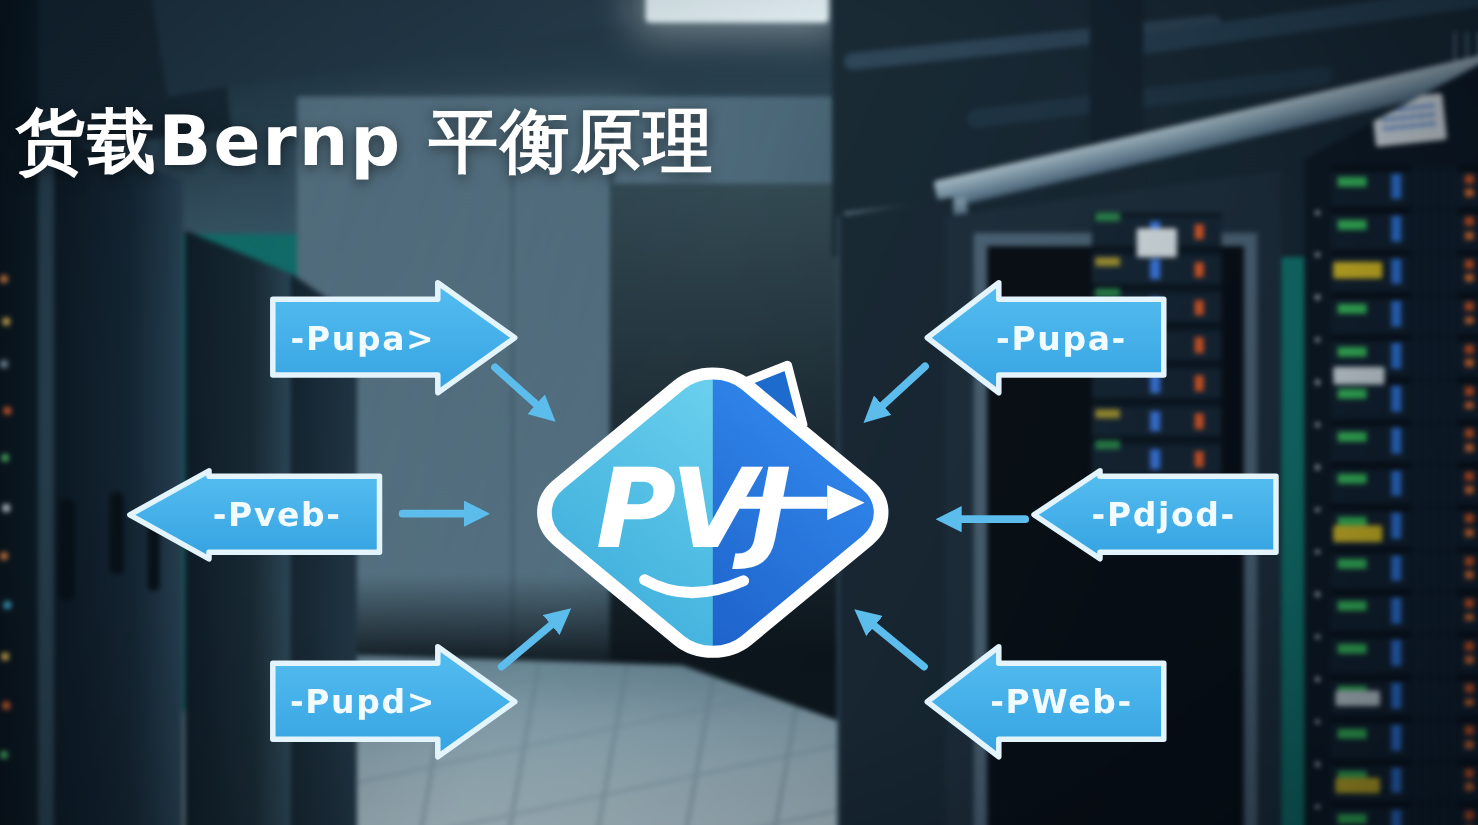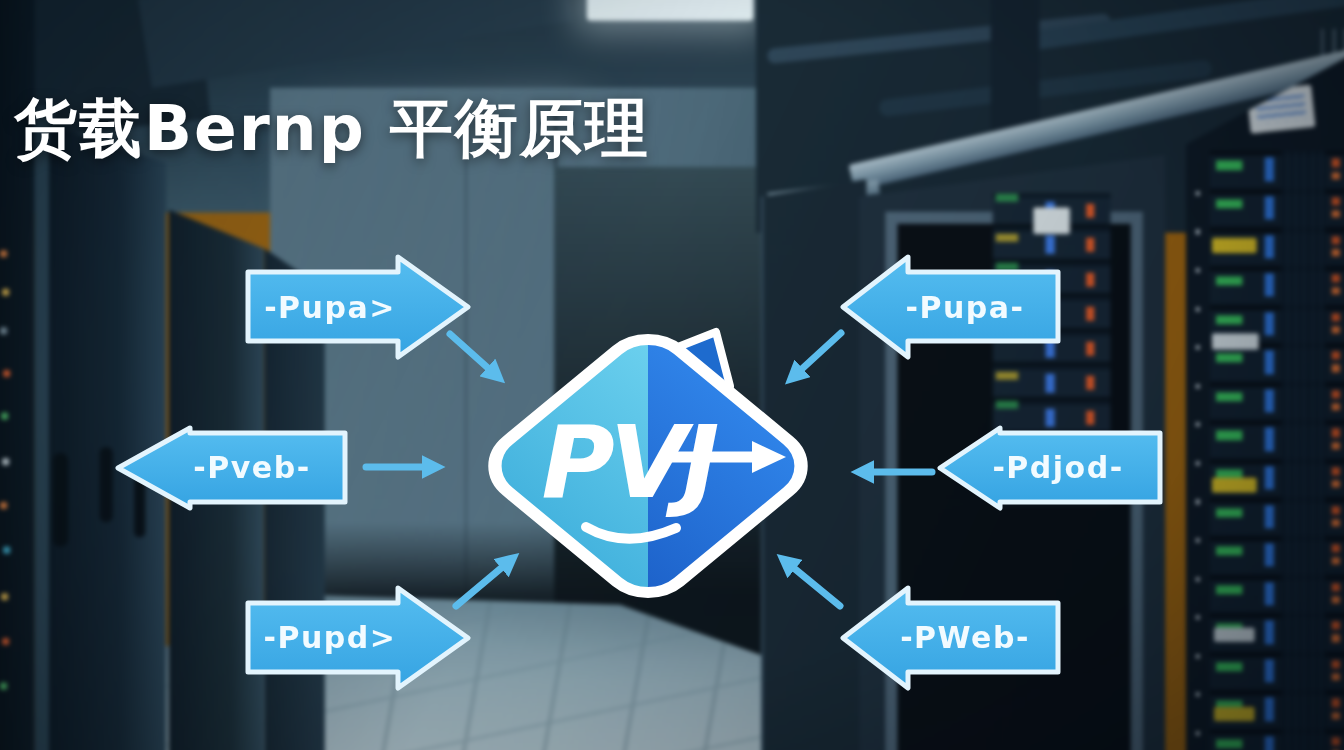--- a/index.html
+++ b/index.html
@@ -1,17 +1,17 @@
 <!DOCTYPE html>
 <html><head>
 <meta charset="utf-8">
 <style>
   html,body{margin:0;padding:0;background:#0c1822;}
   .scene{position:relative;width:1344px;height:750px;overflow:hidden;
-         font-family:"DejaVu Sans","Liberation Sans",sans-serif;background:#a16207;}
+         font-family:"DejaVu Sans","Liberation Sans",sans-serif;background:#0f766e;}
   .scene *{position:absolute;}
   
   .bg{left:0;top:0;width:1344px;height:750px;filter:blur(2.2px);transform:scale(1.015);}
   .ceiling{left:0;top:0;width:1344px;height:215px;
            background:linear-gradient(180deg,#1c2d39 0%,#2b4150 55%,#3c5766 100%);}
   .corner-dark{left:-20px;top:-15px;width:230px;height:150px;background:#15232e;transform:rotate(-6deg);}
   .corner-bright{left:0;top:6px;width:38px;height:56px;background:#dce8ec;border-radius:3px;}
   .beam{left:150px;top:-30px;width:420px;height:90px;background:#223543;transform:rotate(-9deg);}
   .light-a{left:328px;top:134px;width:242px;height:58px;background:#e9f1f3;border-radius:5px;
            transform:rotate(-2.5deg);box-shadow:0 0 45px 18px rgba(225,240,245,.55);}

